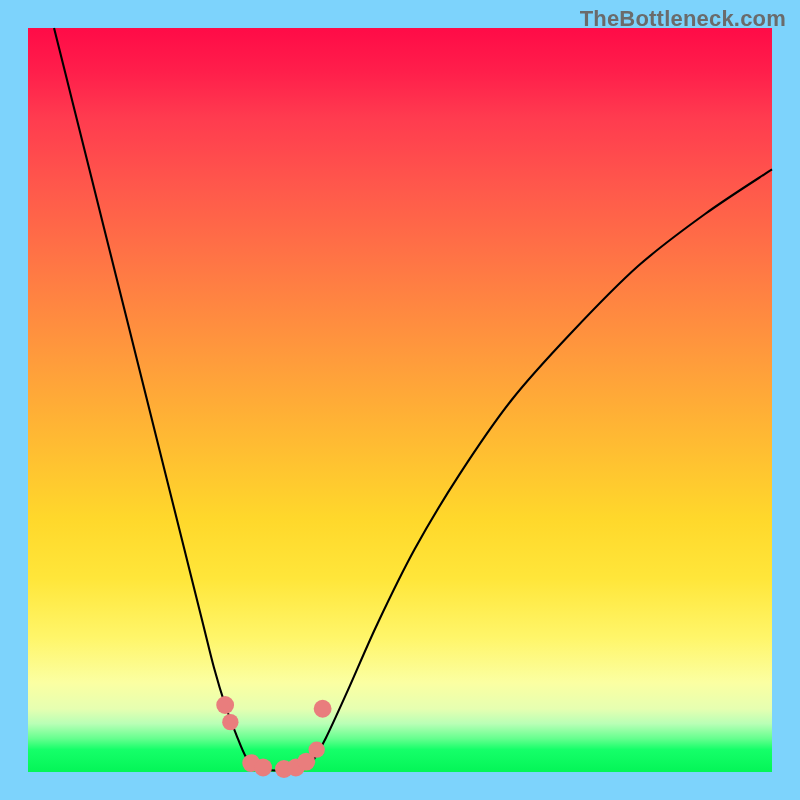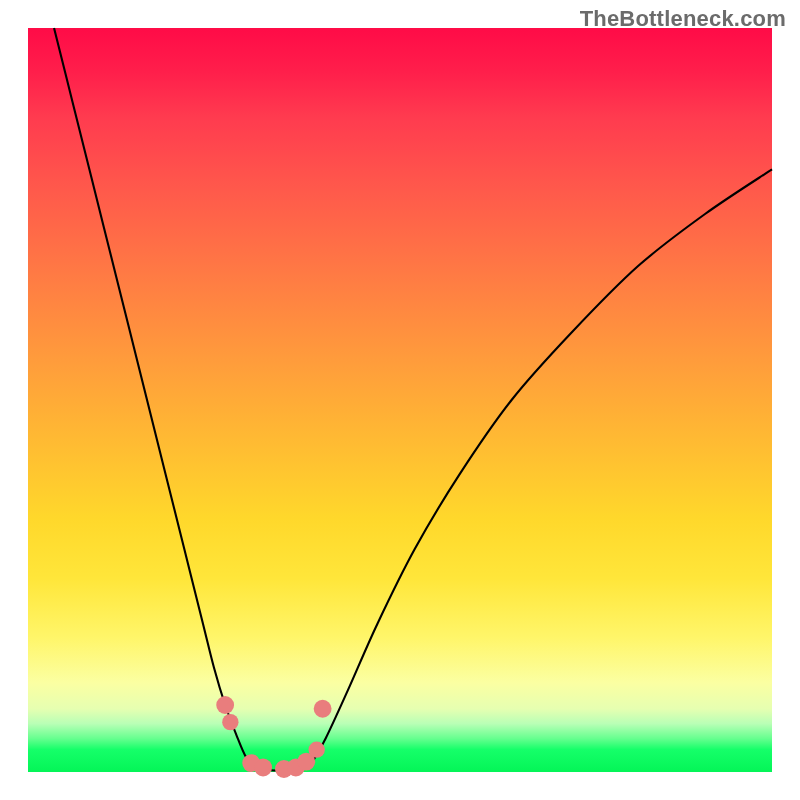--- a/index.html
+++ b/index.html
@@ -10,21 +10,21 @@
     background: #000;
     overflow: hidden;
     font-family: Arial, Helvetica, sans-serif;
   }
   .frame {
     position: absolute;
     left: 0;
     top: 0;
     width: 800px;
     height: 800px;
-    background: #ffffff;
+    background: #7dd3fc;
   }
   .plot {
     position: absolute;
     left: 28px;
     top: 28px;
     width: 744px;
     height: 744px;
     background: linear-gradient(to bottom,
       #ff0b47 0%,
       #ff1f4b 6%,

